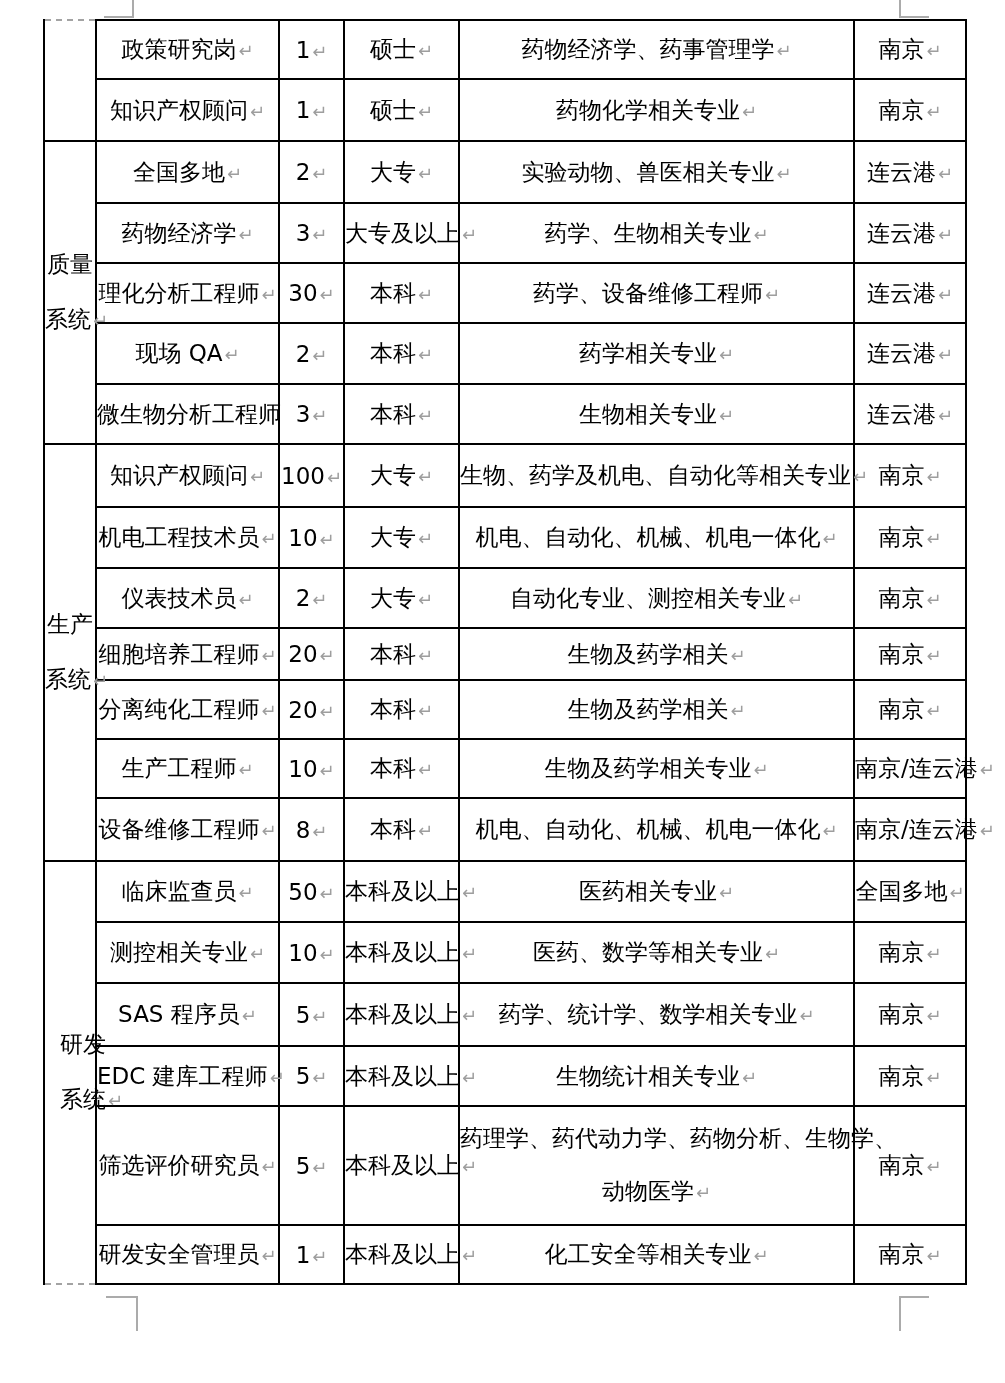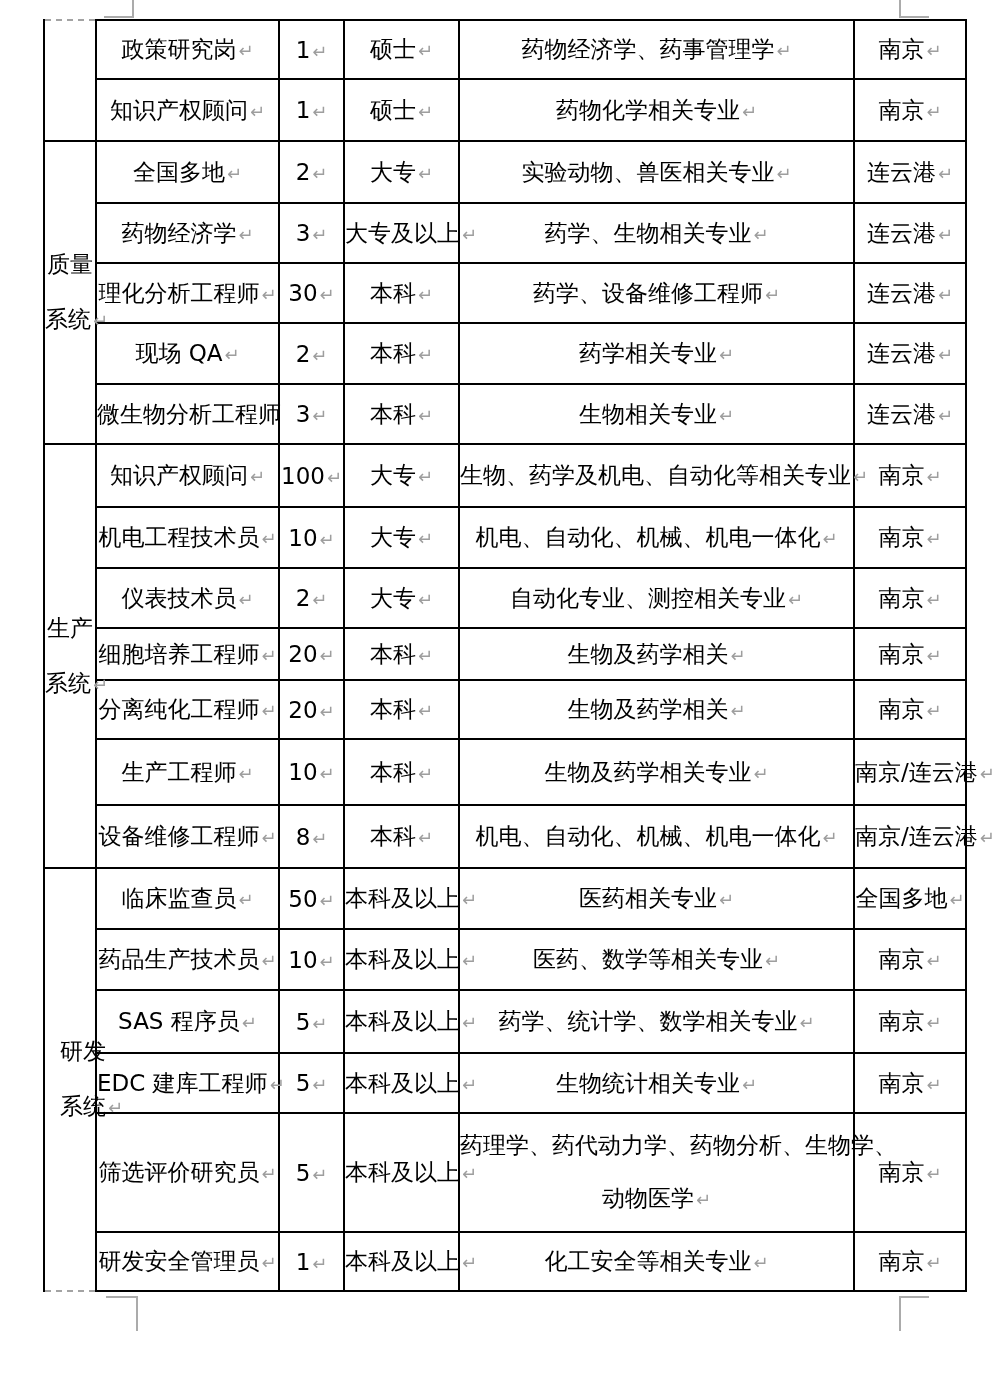--- a/index.html
+++ b/index.html
@@ -137,21 +137,21 @@
         <td><span>生物及药学相关</span><span class="mark">↵</span></td>
         <td><span>南京</span><span class="mark">↵</span></td>
       </tr>
       <tr style="height:59px">
         <td><span>分离纯化工程师</span><span class="mark">↵</span></td>
         <td><span>20</span><span class="mark">↵</span></td>
         <td><span>本科</span><span class="mark">↵</span></td>
         <td><span>生物及药学相关</span><span class="mark">↵</span></td>
         <td><span>南京</span><span class="mark">↵</span></td>
       </tr>
-      <tr style="height:66px">
+      <tr style="height:59px">
         <td><span>生产工程师</span><span class="mark">↵</span></td>
         <td><span>10</span><span class="mark">↵</span></td>
         <td><span>本科</span><span class="mark">↵</span></td>
         <td><span>生物及药学相关专业</span><span class="mark">↵</span></td>
         <td><span>南京/连云港</span><span class="mark">↵</span></td>
       </tr>
       <tr style="height:63px">
         <td><span>设备维修工程师</span><span class="mark">↵</span></td>
         <td><span>8</span><span class="mark">↵</span></td>
         <td><span>本科</span><span class="mark">↵</span></td>
@@ -164,21 +164,21 @@
           <div class="cat-line">研发</div>
           <div class="cat-line"><span>系统</span><span class="mark">↵</span></div>
         </td>
         <td><span>临床监查员</span><span class="mark">↵</span></td>
         <td><span>50</span><span class="mark">↵</span></td>
         <td><span>本科及以上</span><span class="mark">↵</span></td>
         <td><span>医药相关专业</span><span class="mark">↵</span></td>
         <td><span>全国多地</span><span class="mark">↵</span></td>
       </tr>
       <tr style="height:61px">
-        <td><span>药品生产技术员</span><span class="mark">↵</span></td>
+        <td><span>测控相关专业</span><span class="mark">↵</span></td>
         <td><span>10</span><span class="mark">↵</span></td>
         <td><span>本科及以上</span><span class="mark">↵</span></td>
         <td><span>医药、数学等相关专业</span><span class="mark">↵</span></td>
         <td><span>南京</span><span class="mark">↵</span></td>
       </tr>
       <tr style="height:63px">
         <td><span>SAS 程序员</span><span class="mark">↵</span></td>
         <td><span>5</span><span class="mark">↵</span></td>
         <td><span>本科及以上</span><span class="mark">↵</span></td>
         <td><span>药学、统计学、数学相关专业</span><span class="mark">↵</span></td>

